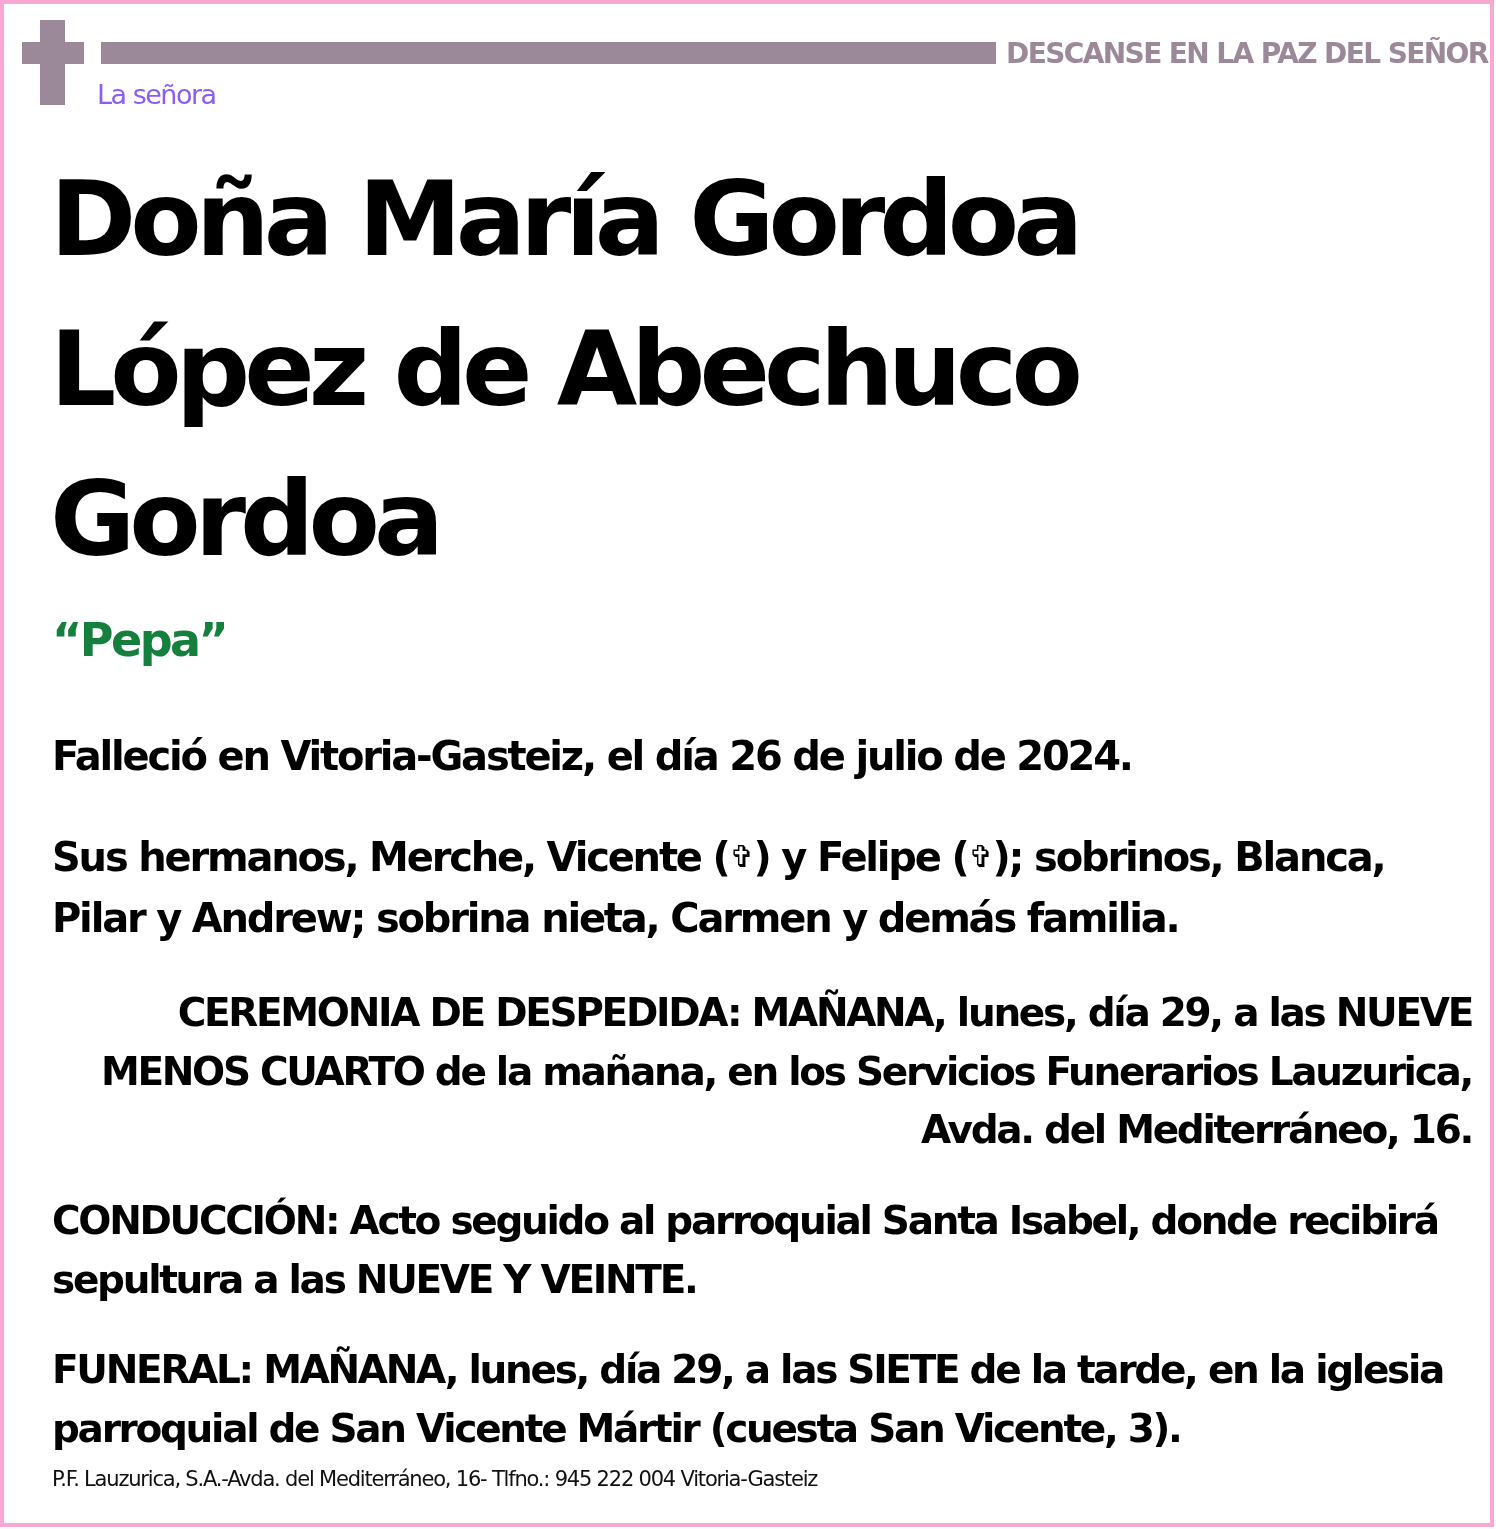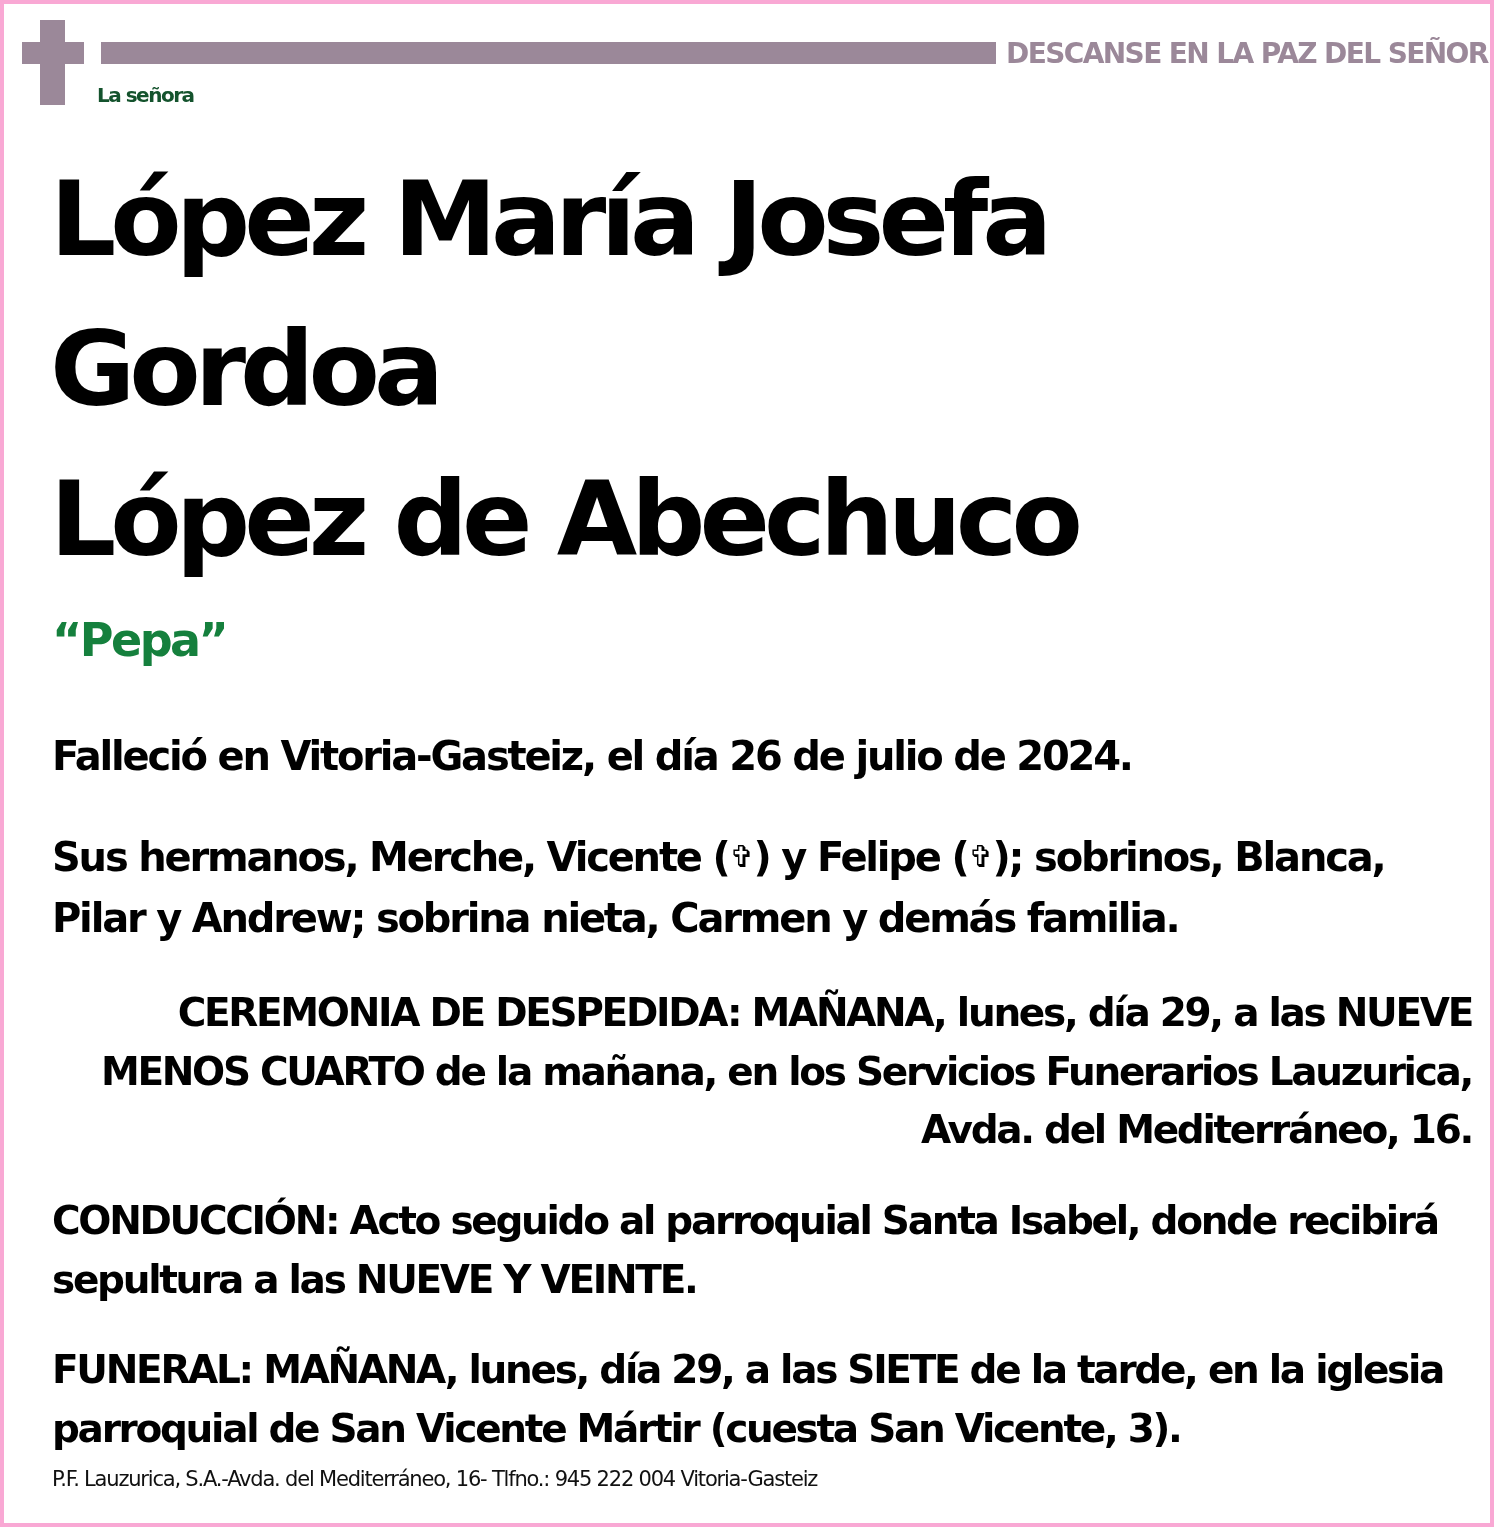--- a/index.html
+++ b/index.html
@@ -11,22 +11,22 @@
   .cross-v { position: absolute; left: 36px; top: 16px; width: 25px; height: 85px; background: #9b8899; }
   .cross-h { position: absolute; left: 18px; top: 38px; width: 62px; height: 22px; background: #9b8899; }
   .rule { position: absolute; left: 97px; top: 38px; width: 895px; height: 22px; background: #9b8899; }
   .rip {
     position: absolute; left: 1002px; top: 30px; height: 40px; line-height: 40px;
     font-family: "DejaVu Sans", sans-serif; font-weight: bold; font-size: 28px;
     color: #9b8899; letter-spacing: -1.6px; white-space: nowrap;
   }
   .honorific {
     position: absolute; left: 93px; top: 72px; height: 38px; line-height: 38px;
-    font-family: "DejaVu Sans", sans-serif; font-weight: bold; font-size: 20px;
-    color: #14532d; letter-spacing: -1.5px; white-space: nowrap;
+    font-family: "DejaVu Sans", sans-serif; font-weight: normal; font-size: 27px;
+    color: #8b5cf6; letter-spacing: -1.5px; white-space: nowrap;
   }
   .name {
     position: absolute; left: 46px; top: 140px;
     font-family: "DejaVu Sans", sans-serif; font-weight: bold; font-size: 104px;
     line-height: 150px; color: #000; letter-spacing: -6px;
   }
   .name div { white-space: nowrap; }
   .nick {
     position: absolute; left: 48px; top: 606px; height: 60px; line-height: 60px;
     font-family: "DejaVu Sans", sans-serif; font-weight: bold; font-size: 46px;
@@ -60,23 +60,23 @@
 <body>
 
 <div class="frame">
   <div class="cross-v"></div>
   <div class="cross-h"></div>
   <div class="rule"></div>
   <div class="rip">DESCANSE EN LA PAZ DEL SEÑOR</div>
   <div class="honorific">La señora</div>
 
   <div class="name">
-    <div>López María Josefa</div>
+    <div>Doña María Gordoa</div>
+    <div>López de Abechuco</div>
     <div>Gordoa</div>
-    <div>López de Abechuco</div>
   </div>
 
   <div class="nick">“Pepa”</div>
 
   <div class="body-text b1">Falleció en Vitoria-Gasteiz, el día 26 de julio de 2024.</div>
 
   <div class="body-text b2">
     <span>Sus hermanos, Merche, Vicente (</span><span class="cross-glyph">✞</span><span>) y Felipe (</span><span class="cross-glyph">✞</span><span>); sobrinos, Blanca, Pilar y Andrew; sobrina nieta, Carmen y demás familia.</span>
   </div>
 

